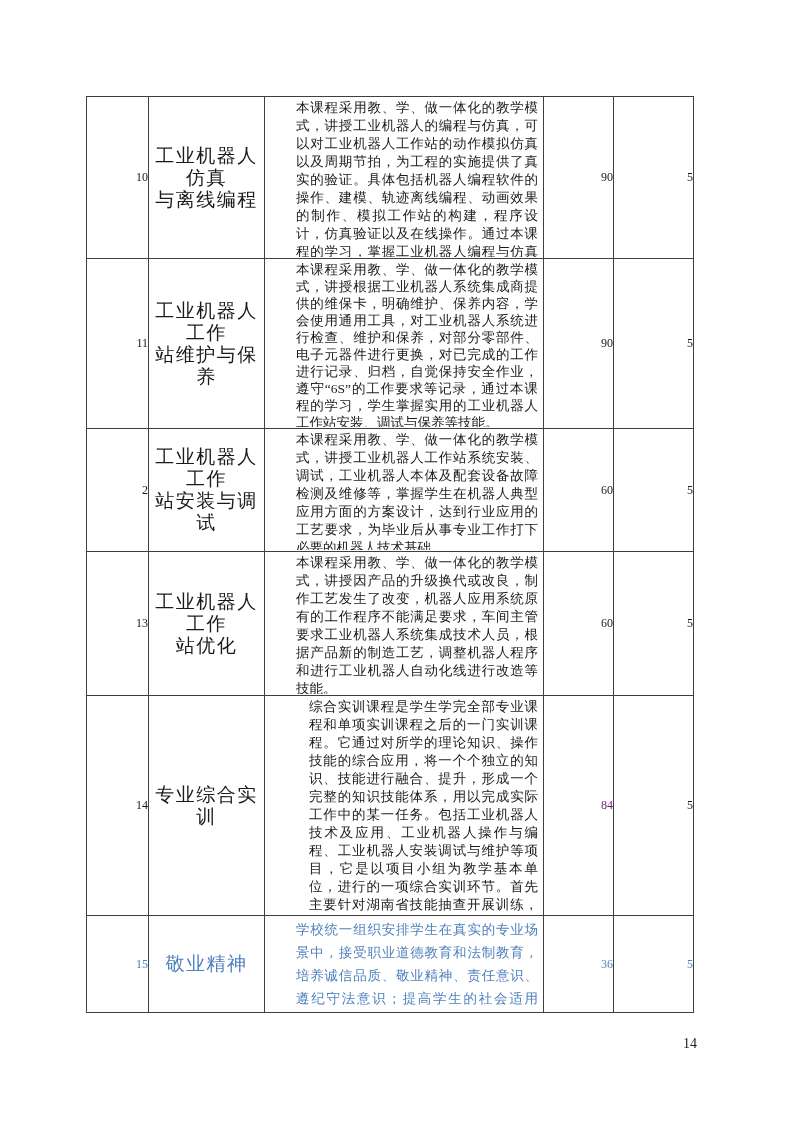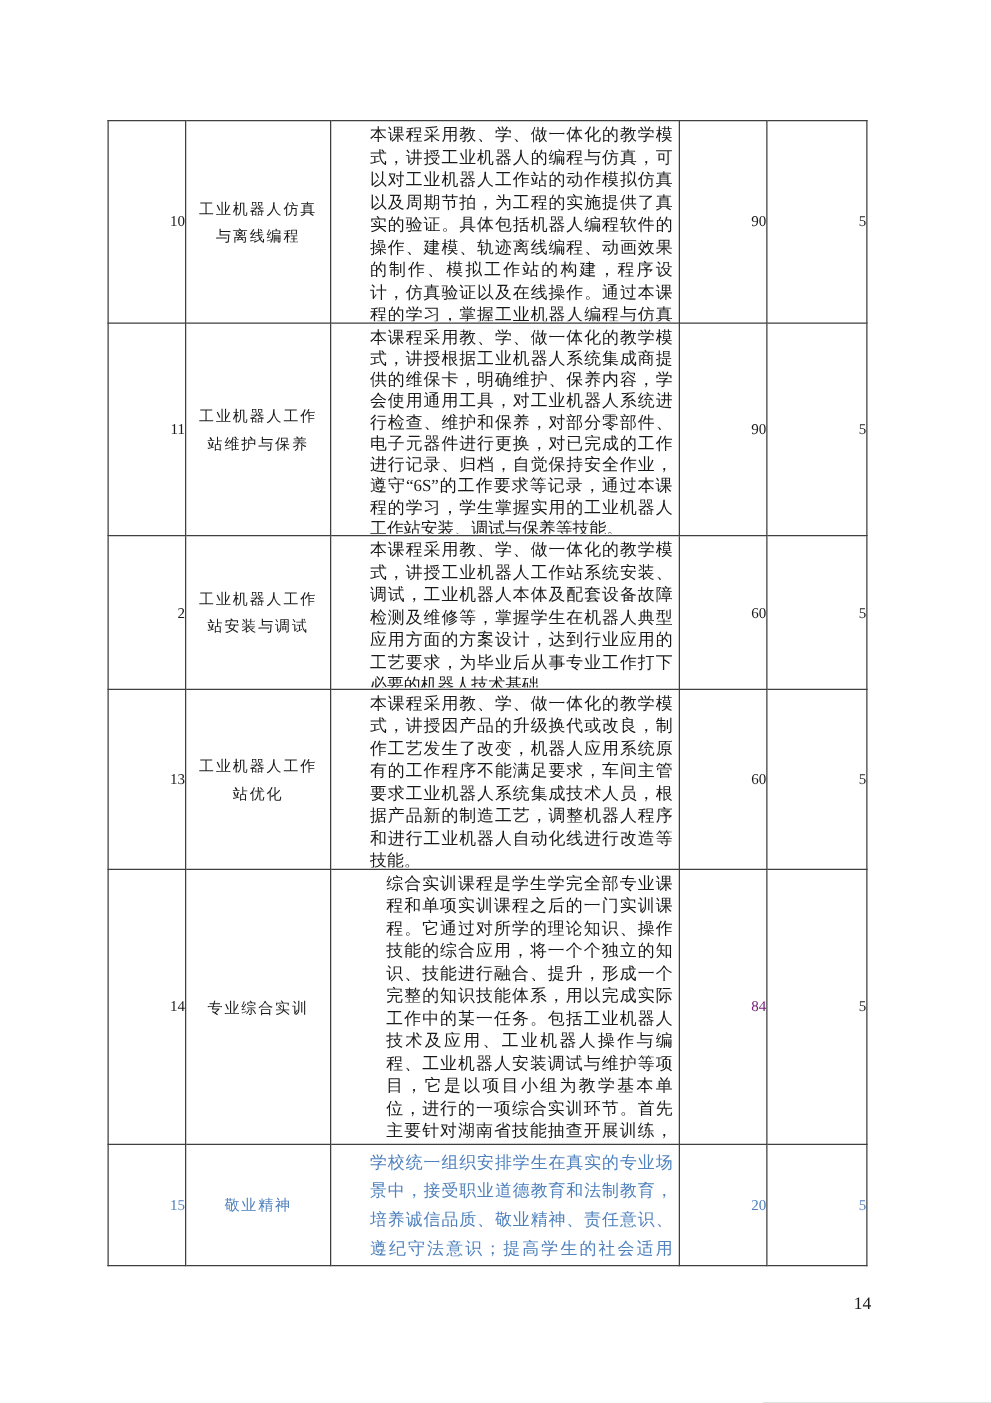--- a/index.html
+++ b/index.html
@@ -39,21 +39,21 @@
   .row-4 { height: 220px; }
   .row-5 { height: 97px;  }
   td.c-no, td.c-hours, td.c-credits {
     text-align: right;
     vertical-align: middle;
     font-size: 12px;
   }
   td.c-name {
     text-align: center;
     vertical-align: middle;
-    font-size: 12px;
+    font-size: 19px;
     line-height: 22px;
     letter-spacing: 1.5px;
     white-space: pre-line;
   }
   td.c-desc {
     vertical-align: top;
     padding-left: 26px;
   }
   .desc-inner {
     padding: 2px 5px 0 5px;
@@ -137,19 +137,19 @@
           </td>
           <td class="c-hours" style="color: #701a75;">84</td>
           <td class="c-credits">5</td>
         </tr>
         <tr class="row-5" style="color: rgb(79, 129, 189);">
           <td class="c-no">15</td>
           <td class="c-name">敬业精神</td>
           <td class="c-desc">
             <div class="desc-inner">学校统一组织安排学生在真实的专业场景中，接受职业道德教育和法制教育，培养诚信品质、敬业精神、责任意识、遵纪守法意识；提高学生的社会适用性、团队协作精神、</div>
           </td>
-          <td class="c-hours">20</td>
+          <td class="c-hours">36</td>
           <td class="c-credits">5</td>
         </tr>
       </tbody>
   </table>
   <div class="page-number">14</div>
 </div>
 
 </body></html>

